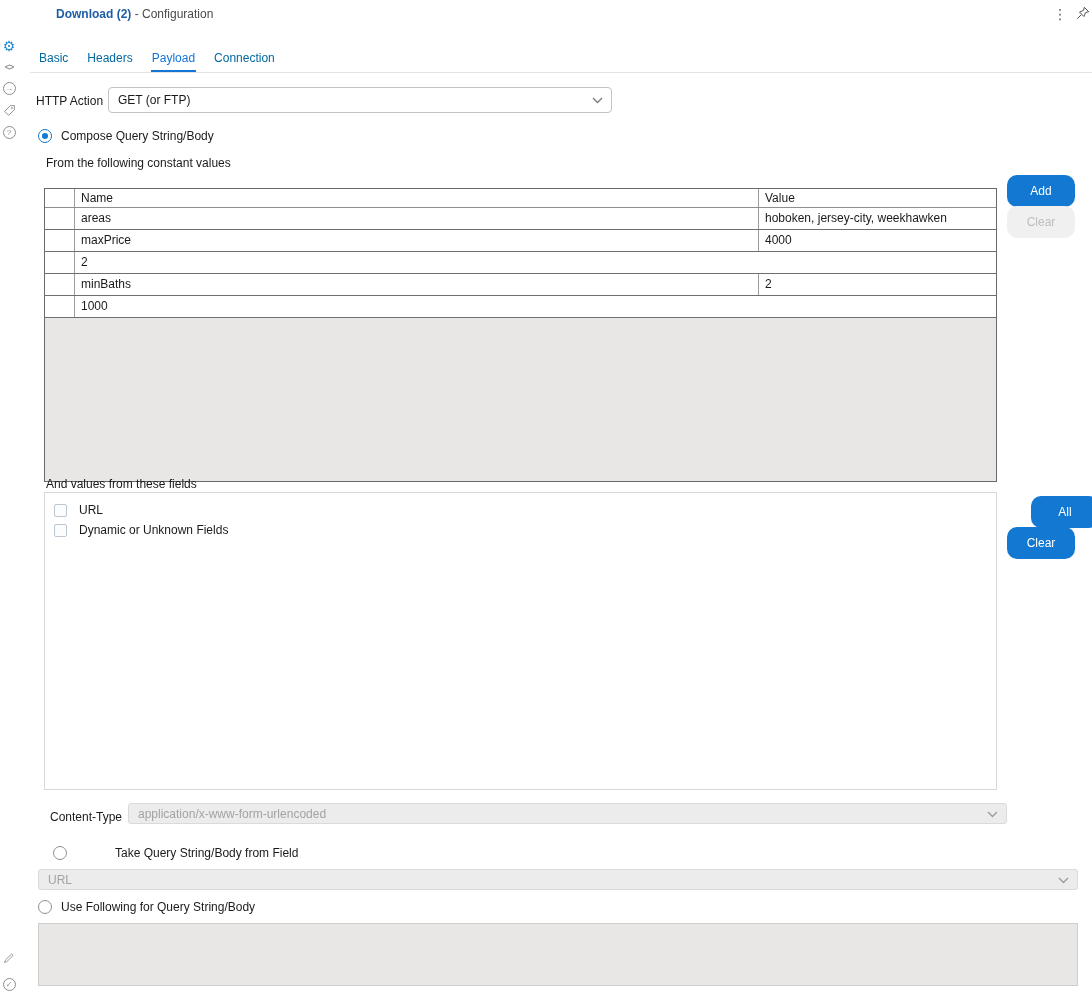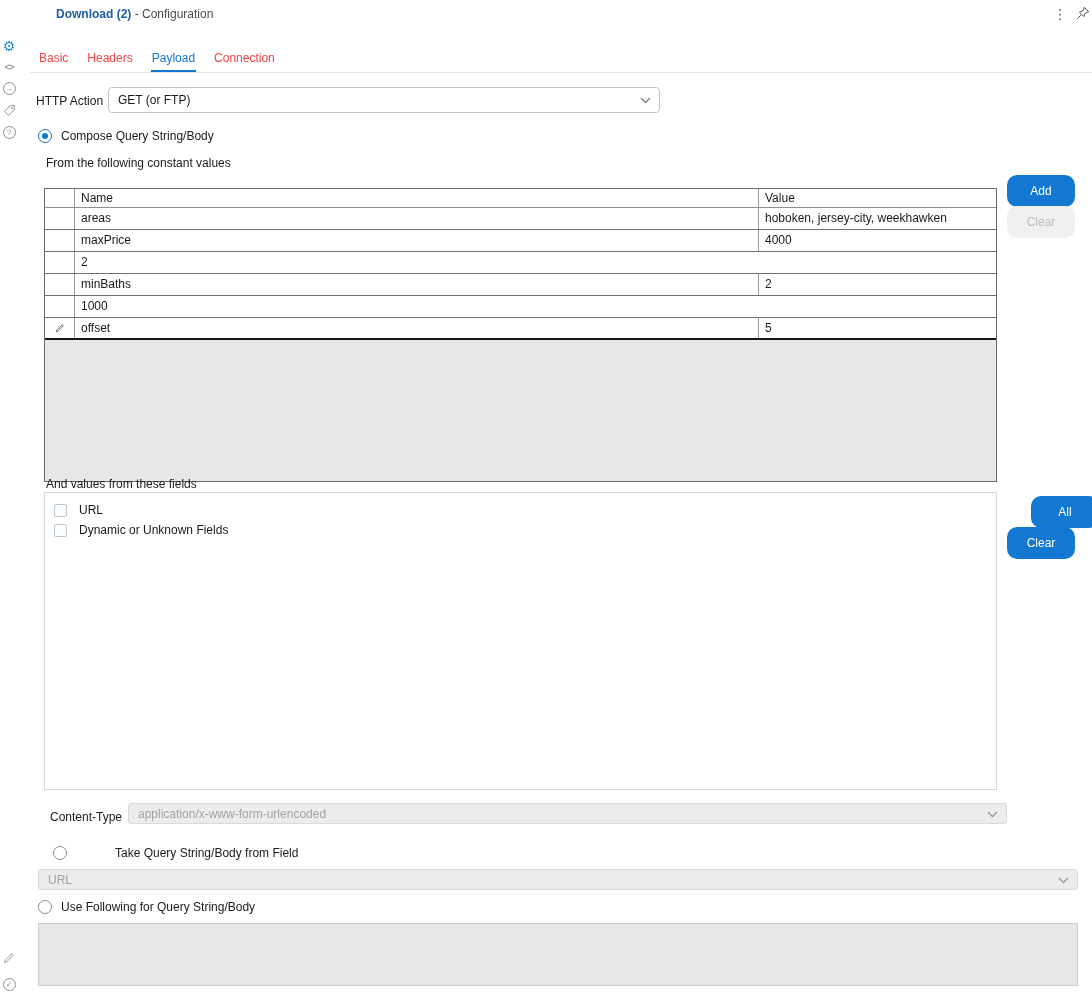--- a/index.html
+++ b/index.html
@@ -19,21 +19,21 @@
   
   .sidebar { position:absolute; left:0; top:28px; bottom:0; width:20px; background:#fff; }
   .side-icon { position:absolute; left:1px; width:16px; height:16px; display:flex;
                align-items:center; justify-content:center; color:#8e8e8e; cursor:pointer; }
   .gear { color:#1e8ad6; font-size:14px; }
   .code { font-size:9px; font-weight:bold; letter-spacing:-1px; }
   .circ { width:13px; height:13px; border:1px solid #8e8e8e; border-radius:50%;
           display:flex; align-items:center; justify-content:center; font-size:8px; color:#8e8e8e; }
   
   .tabs { position:absolute; left:38px; top:48px; height:24px; display:flex; gap:17px; }
-  .tab { height:24px; color:#ef4444; cursor:pointer; padding:3px 1px 0 1px; }
+  .tab { height:24px; color:#0369a1; cursor:pointer; padding:3px 1px 0 1px; }
   .tab.active { color:#1375d6; border-bottom:2px solid #1375d6; }
   .tabs-line { position:absolute; left:30px; right:0; top:72px; height:1px; background:#e4e4e4; }
   
   .label { position:absolute; white-space:nowrap; color:#1a1a1a; }
   .dropdown { position:absolute; background:#fff; border:1px solid #c4c4c4; border-radius:4px;
               display:flex; align-items:center; padding:0 24px 0 9px; color:#1a1a1a; cursor:pointer; }
   .dropdown .chev { position:absolute; right:8px; top:50%; margin-top:-3px; }
   .dropdown.disabled { background:#ececec; border-color:#dadada; color:#a3a3a3;
                        border-radius:3px; cursor:default; }
   .radio-row { position:absolute; display:flex; align-items:center; gap:9px; cursor:pointer; }
@@ -111,21 +111,21 @@
 
 <div class="tabs-line"></div>
 <div class="tabs">
   <div class="tab">Basic</div>
   <div class="tab">Headers</div>
   <div class="tab active">Payload</div>
   <div class="tab">Connection</div>
 </div>
 
 <div class="label" style="left:36px; top:94px;">HTTP Action</div>
-<div class="dropdown" style="left:108px; top:87px; width:552px; height:26px;">
+<div class="dropdown" style="left:108px; top:87px; width:504px; height:26px;">
   <span>GET (or FTP)</span>
   <span class="chev">
     <svg width="11" height="7" viewBox="0 0 11 7">
         <polyline points="1,1 5.5,5.5 10,1" fill="none" stroke="#7a7a7a" stroke-width="1.3"></polyline>
       </svg>
   </span>
 </div>
 
 <div class="radio-row" style="left:38px; top:129px;">
   <span class="radio checked"></span>
@@ -155,31 +155,20 @@
     <div class="c-value">2</div>
   </div>
   <div class="grid-row">
     <div class="c-sel"></div>
     <div class="c-name">minBaths</div>
     <div class="c-value">2</div>
   </div>
   <div class="grid-row">
     <div class="c-sel"></div>
     <div class="c-value">1000</div>
-  </div>
-  <div class="grid-row current">
-    <div class="c-sel">
-      <span>
-        <svg width="10" height="10" viewBox="0 0 16 16">
-          <path d="M2 14 L3.2 10.8 L11.5 2.5 L13.5 4.5 L5.2 12.8 Z" fill="none" stroke="#555" stroke-width="1.4"></path>
-        </svg>
-      </span>
-    </div>
-    <div class="c-name">offset</div>
-    <div class="c-value">5</div>
   </div>
 </div>
 
 <button class="btn" style="left:1007px; top:175px;">Add</button>
 <button class="btn disabled" style="left:1007px; top:206px;">Clear</button>
 
 <div class="label" style="left:46px; top:477px;">And values from these fields</div>
 
 <div class="listbox">
   <div class="list-item">

